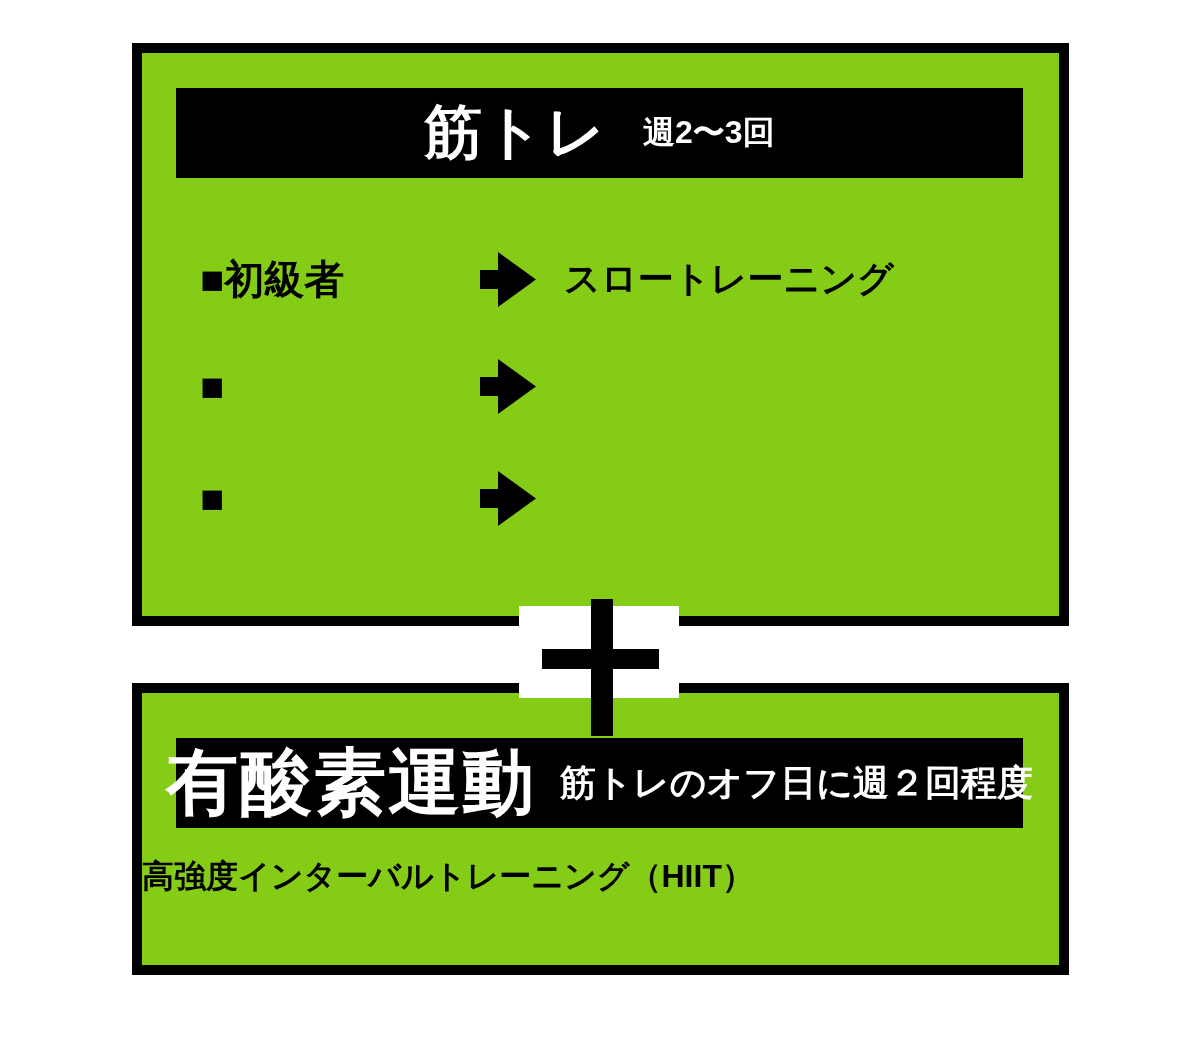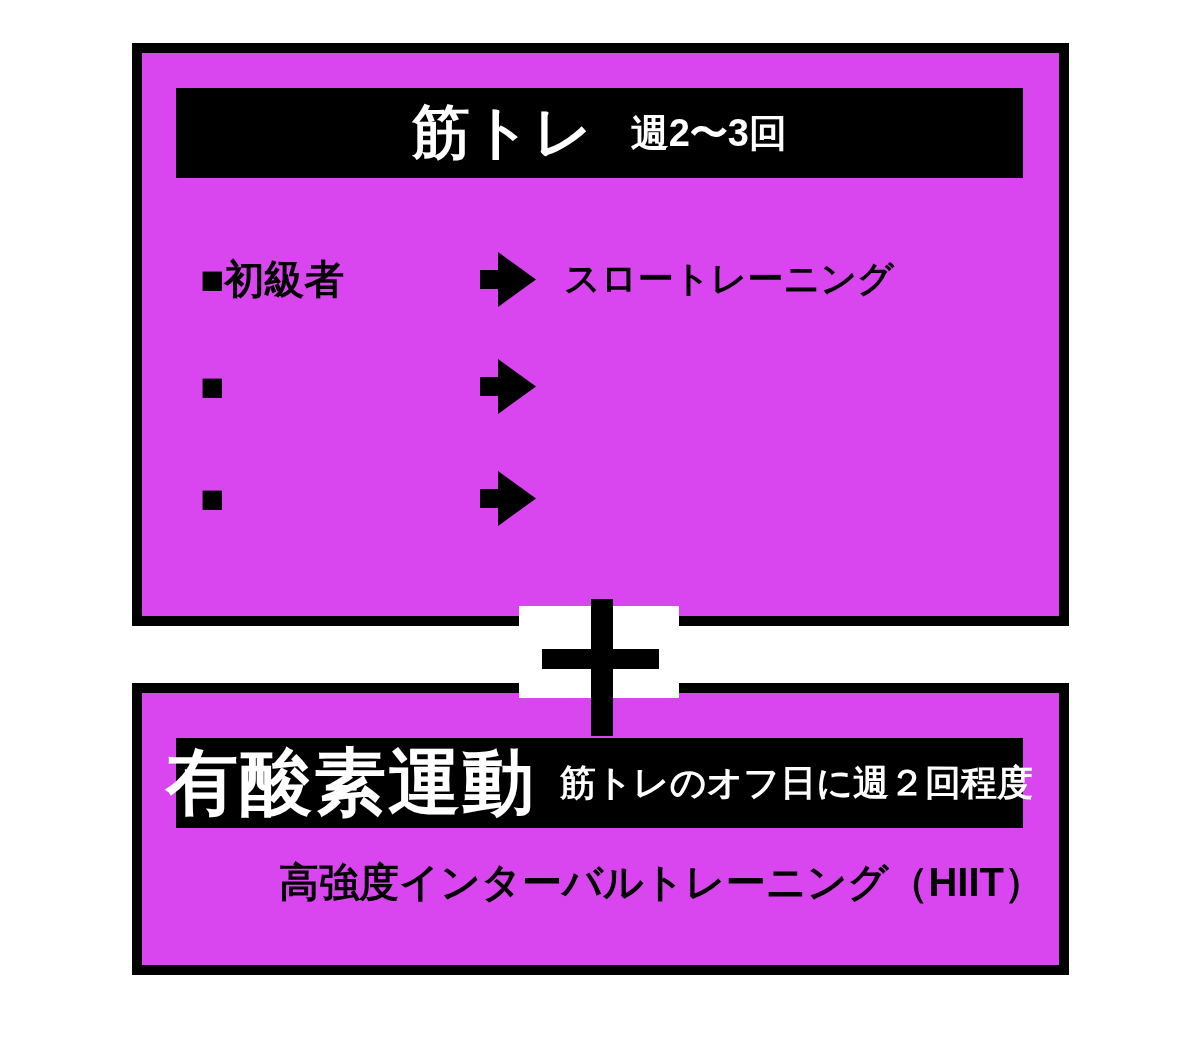--- a/index.html
+++ b/index.html
@@ -14,21 +14,21 @@
     background: #ffffff;
     color: #000000;
     font-family: "Liberation Sans", "DejaVu Sans", sans-serif;
     font-weight: bold;
     overflow: hidden;
   }
   .box {
     position: absolute;
     left: 132px;
     width: 937px;
-    background: #d946ef;
+    background: #84cc16;
     border: 10px solid #000000;
     box-sizing: border-box;
   }
   .top-box { top: 43px; height: 583px; }
   .bottom-box { top: 683px; height: 292px; }
 
   .header-bar {
     position: absolute;
     left: 34px;
     top: 35px;
@@ -37,21 +37,21 @@
     background: #000000;
     color: #ffffff;
     display: flex;
     align-items: center;
     justify-content: center;
     white-space: nowrap;
   }
   .bottom-box .header-bar { top: 45px; }
 
   .header-title   { font-size: 58px; letter-spacing: 2px; }
-  .header-subtitle { font-size: 38px; margin-left: 36px; }
+  .header-subtitle { font-size: 32px; margin-left: 36px; }
   .bottom-box .header-title { font-size: 72px; }
   .bottom-box .header-subtitle { font-size: 36px; margin-left: 24px; }
 
   .row {
     position: absolute;
     left: 58px;
     display: flex;
     align-items: center;
   }
   .row-1 { top: 197px; min-height: 58px; }
@@ -80,22 +80,22 @@
     font-size: 36px;
     line-height: 1.32;
     white-space: pre-line;
   }
 
   .hiit-text {
     position: absolute;
     left: 0;
     width: 902px;
     top: 162px;
-    text-align: right;
-    font-size: 40px;
+    text-align: left;
+    font-size: 32px;
     white-space: nowrap;
   }
 
   .gap-mask {
     position: absolute;
     left: 519px;
     top: 606px;
     width: 160px;
     height: 92px;
     background: #ffffff;

